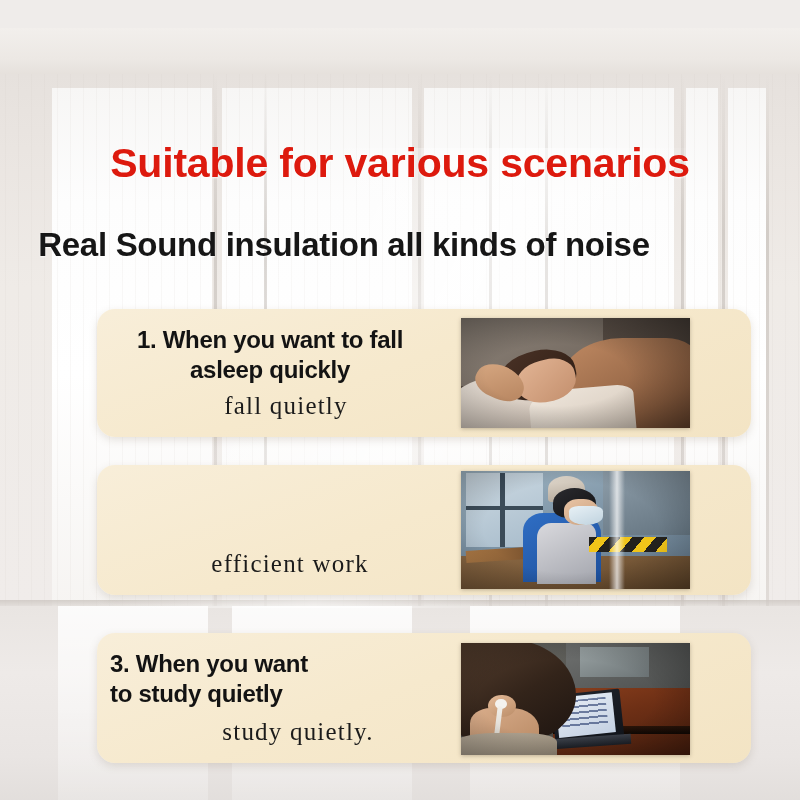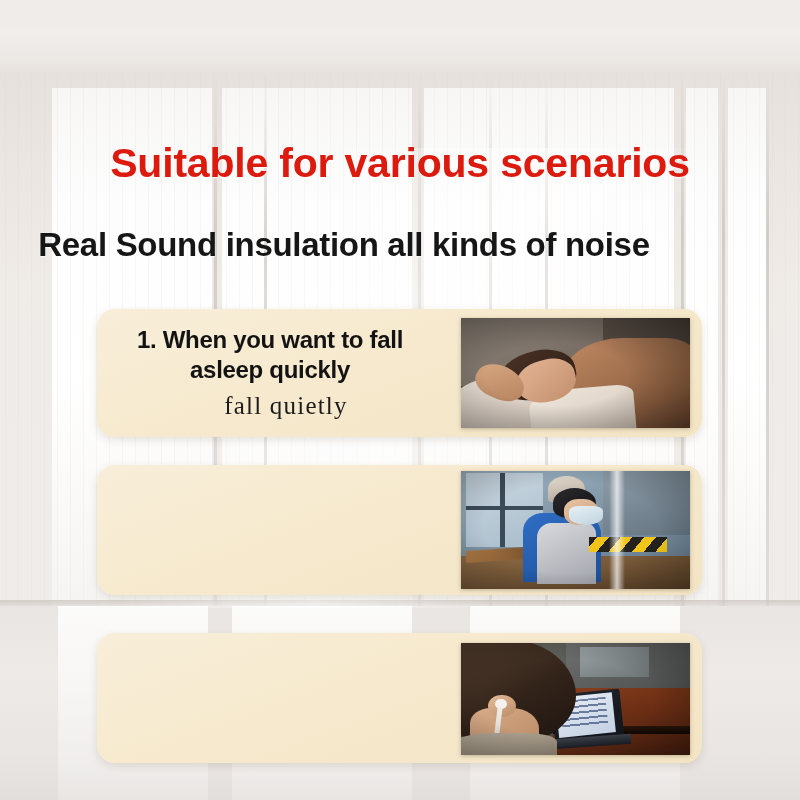--- a/index.html
+++ b/index.html
@@ -76,21 +76,21 @@
     position:absolute;left:0;top:196px;width:688px;text-align:center;
     font-size:33px;line-height:42px;font-weight:700;
     font-family:"Liberation Sans Narrow","Liberation Sans",sans-serif;
     letter-spacing:-.3px;
     color:#161616;
     text-shadow:0 1px 2px rgba(255,255,255,.85);
   }
 
   
   .card{
-    position:absolute;left:97px;width:605px;
+    position:absolute;left:97px;width:654px;
     background:linear-gradient(160deg,#f8eed9 0%,#f6e9cd 45%,#f3e4c4 100%);
     border-radius:18px;
     box-shadow:0 3px 9px rgba(120,105,85,.18);
   }
   .card1{top:281px;height:128px;}
   .card2{top:437px;height:130px;}
   .card3{top:605px;height:130px;}
   .headline{
     font-weight:700;color:#131313;
     font-size:24px;line-height:30px;
@@ -255,20 +255,21 @@
       <div class="sleep-pillow-front"></div>
       <div class="sleep-sheet"></div>
       <div class="sleep-hair"></div>
       <div class="sleep-face"></div>
       <div class="sleep-arm"></div>
       <div class="sleep-vig"></div>
     </div>
   </div>
 
   <div class="card card2">
+    <div class="caption">efficient work</div>
 
     <div class="photo p2">
       <div class="ph work-bg"></div>
       <div class="work-window"></div>
       <div class="work-mullion-v"></div>
       <div class="work-mullion-h"></div>
       <div class="work-lamp"></div>
       <div class="work-shelf"></div>
       <div class="work-bench"></div>
       <div class="work-plank"></div>
@@ -277,20 +278,23 @@
       <div class="work-hair"></div>
       <div class="work-face"></div>
       <div class="work-mask"></div>
       <div class="work-hazard"></div>
       <div class="work-vig"></div>
       <div class="light-streak"></div>
     </div>
   </div>
 
   <div class="card card3">
+    <div class="headline">3. When you want
+to study quietly</div>
+    <div class="caption">study quietly.</div>
 
     <div class="photo p3">
       <div class="ph study-bg"></div>
       <div class="study-wall"></div>
       <div class="study-window"></div>
       <div class="study-desk"></div>
       <div class="study-desk-edge"></div>
       <div class="study-laptop"></div>
       <div class="study-screen"></div>
       <div class="study-lines"></div>

